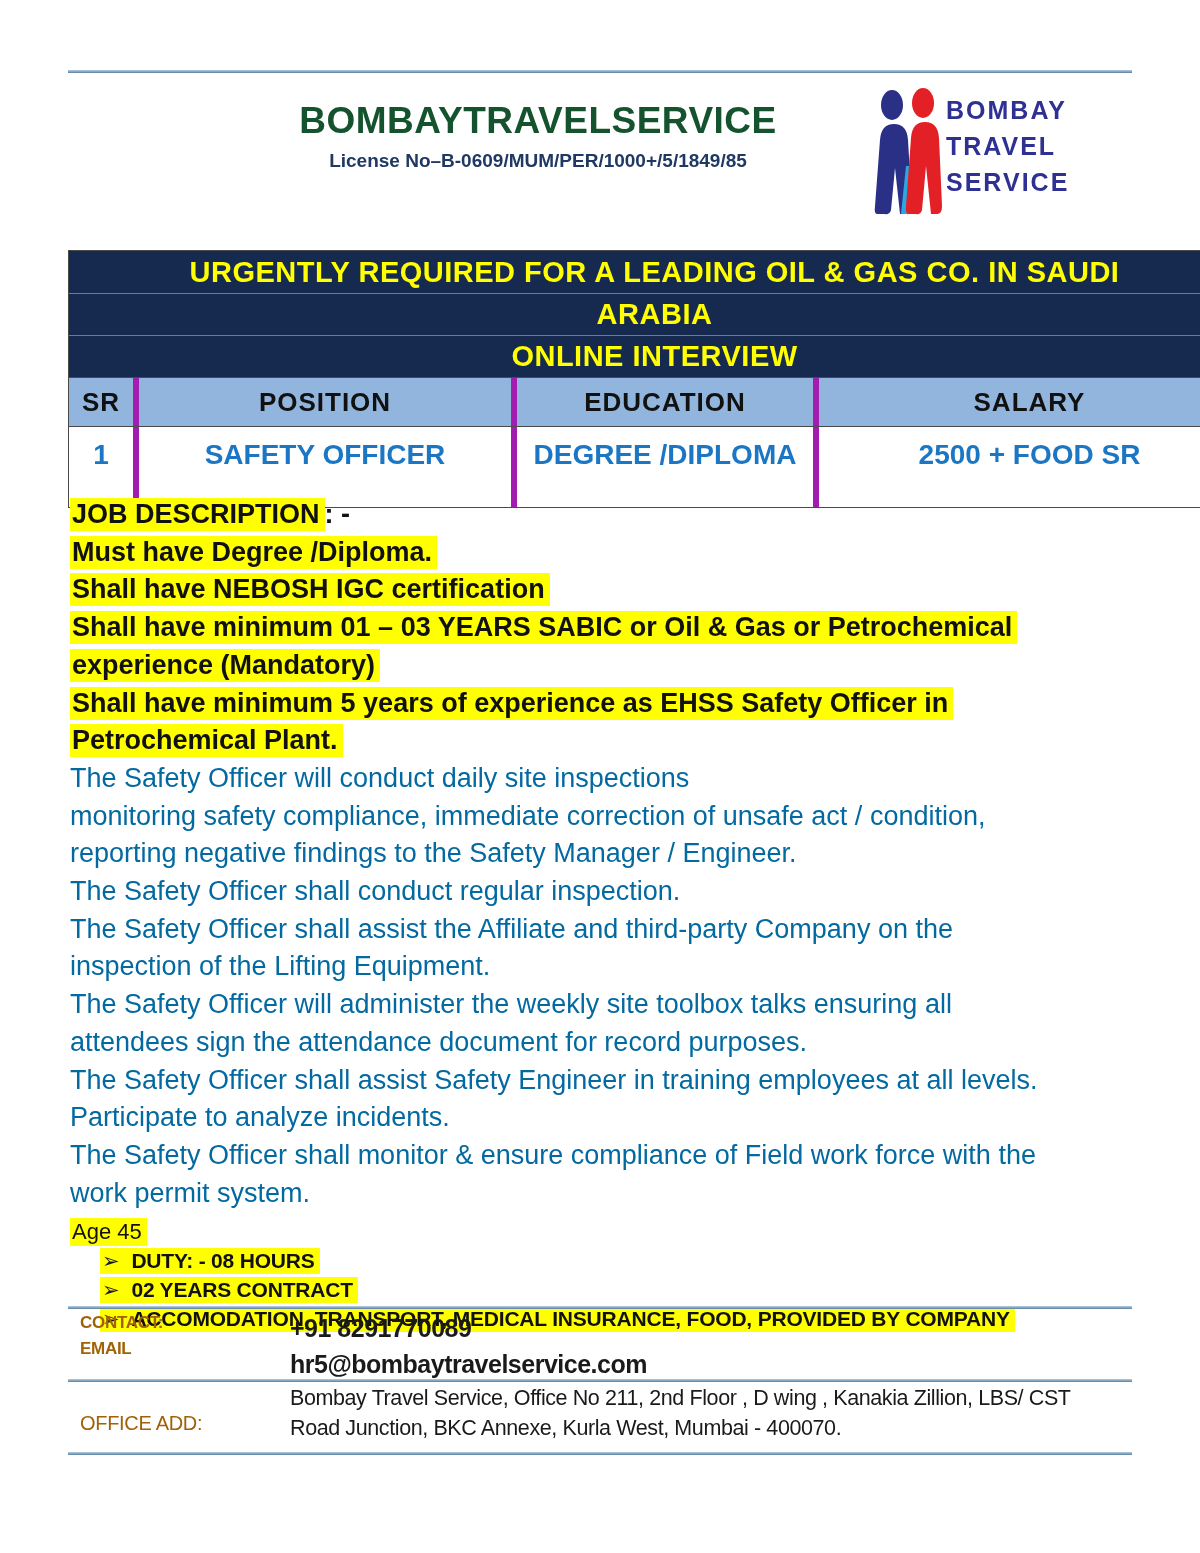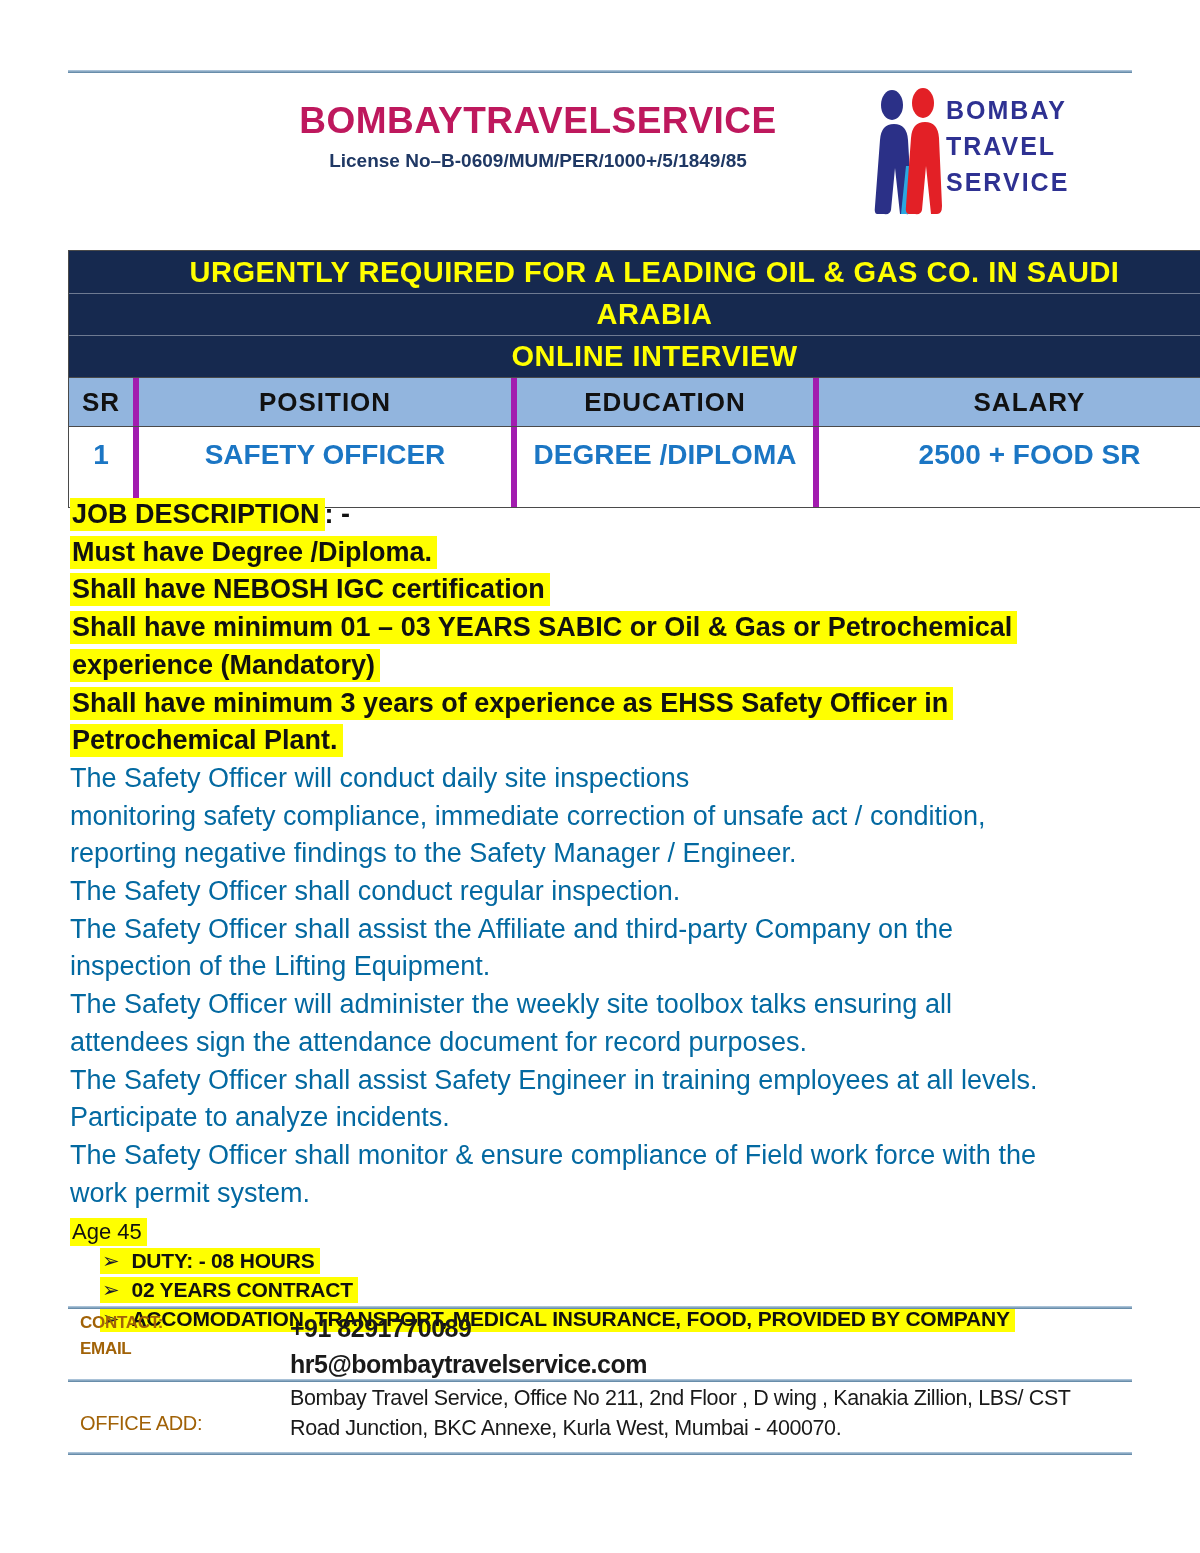--- a/index.html
+++ b/index.html
@@ -5,21 +5,21 @@
   * { margin:0; padding:0; box-sizing:border-box; }
   body { background:#ffffff; font-family:"Liberation Sans", sans-serif; }
   .page { position:relative; width:1200px; height:1553px; background:#ffffff; overflow:hidden; }
 
   .rule { position:absolute; left:68px; width:1064px; height:3px;
           background:linear-gradient(#b9cfe3, #58809f); }
   .rule-top { top:70px; }
 
   
   .title-wrap { position:absolute; left:68px; top:100px; width:940px; text-align:center; }
-  .main-title { font-size:37px; font-weight:bold; color:#be185d; letter-spacing:0.5px; }
+  .main-title { font-size:37px; font-weight:bold; color:#14532d; letter-spacing:0.5px; }
   .license { margin-top:8px; font-size:19px; font-weight:bold; color:#1F3864; }
 
   .logo { position:absolute; left:868px; top:88px; width:270px; height:130px; }
   .logo-figures { position:absolute; left:0; top:0; }
   .logo-text { position:absolute; left:78px; top:4px; color:#2E3192; font-weight:bold;
                font-size:25px; letter-spacing:2px; line-height:36px; }
 
   
   .jobtable { position:absolute; left:68px; top:250px; width:1173px; border:1px solid #4a4a4a; }
   .banner { background:#16294F; }
@@ -104,21 +104,21 @@
       <div class="tcell c3">2500 + FOOD SR</div>
     </div>
   </div>
 
   <div class="desc">
     <div class="jd-line jd-bold"><span class="hl">JOB DESCRIPTION</span><span>: -</span></div>
     <div class="jd-line jd-bold"><span class="hl">Must have Degree /Diploma.</span></div>
     <div class="jd-line jd-bold"><span class="hl">Shall have NEBOSH IGC certification</span></div>
     <div class="jd-line jd-bold"><span class="hl">Shall have minimum 01 – 03 YEARS SABIC or Oil &amp; Gas or Petrochemical</span></div>
     <div class="jd-line jd-bold"><span class="hl">experience (Mandatory)</span></div>
-    <div class="jd-line jd-bold"><span class="hl">Shall have minimum 3 years of experience as EHSS Safety Officer in</span></div>
+    <div class="jd-line jd-bold"><span class="hl">Shall have minimum 5 years of experience as EHSS Safety Officer in</span></div>
     <div class="jd-line jd-bold"><span class="hl">Petrochemical Plant.</span></div>
     <div class="jd-line">The Safety Officer will conduct daily site inspections</div>
     <div class="jd-line">monitoring safety compliance, immediate correction of unsafe act / condition,</div>
     <div class="jd-line">reporting negative findings to the Safety Manager / Engineer.</div>
     <div class="jd-line">The Safety Officer shall conduct regular inspection.</div>
     <div class="jd-line">The Safety Officer shall assist the Affiliate and third-party Company on the</div>
     <div class="jd-line">inspection of the Lifting Equipment.</div>
     <div class="jd-line">The Safety Officer will administer the weekly site toolbox talks ensuring all</div>
     <div class="jd-line">attendees sign the attendance document for record purposes.</div>
     <div class="jd-line">The Safety Officer shall assist Safety Engineer in training employees at all levels.</div>

